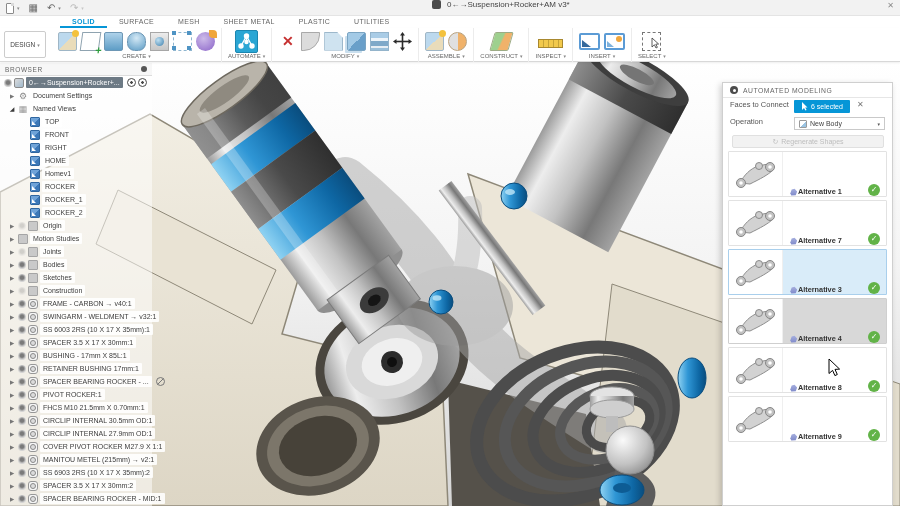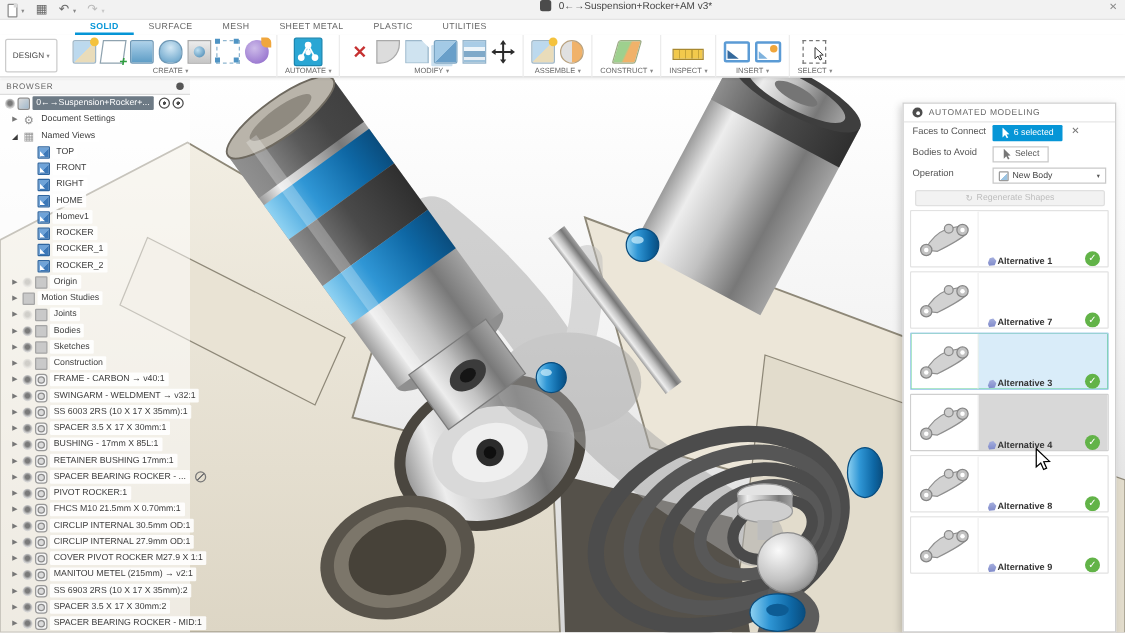--- a/index.html
+++ b/index.html
@@ -109,21 +109,21 @@
 .dropdown{border:1px solid #c9c9c9;background:#fff;height:13px;display:inline-flex;align-items:center;gap:3px;padding:0 4px;width:98px;font-size:7px;color:#444}
 .dd-caret{margin-left:auto;font-size:5px;color:#555}
 .nb-ic{width:8px;height:8px;border:1px solid #9a9a9a;border-radius:1px;background:linear-gradient(135deg,#fff 55%,#9cc4e2 55%)}
 .btn-regen{margin:3px 9px 2px 9px;height:13px;border:1px solid #e0e0e0;background:#f2f2f2;color:#bdbdbd;display:flex;align-items:center;justify-content:center;gap:3px;font-size:7px;border-radius:2px;width:152px}
 .alt-card{height:46px;margin:3px 5px;border:1px solid #e2e2e2;background:#fff;display:flex;overflow:hidden;border-radius:1px}
 .alt-thumb{width:54px;background:#fff;display:flex;align-items:center;justify-content:center;border-right:1px solid #efefef;flex:0 0 auto}
 .alt-main{flex:1;display:flex;align-items:flex-end;gap:0;padding:0 6px}
 .alt-body-icon{width:9px;height:8px;flex:0 0 auto;background:linear-gradient(180deg,#aab3e0,#7d88c9);clip-path:polygon(15% 65%,30% 20%,62% 10%,90% 45%,75% 90%,25% 95%)}
 .alt-label{font-weight:bold;color:#333;font-size:7.3px;white-space:nowrap}
 .alt-check{margin-left:auto;width:12px;height:12px;border-radius:50%;background:#62b348;color:#fff;font-size:8px;line-height:12px;text-align:center;flex:0 0 auto}
-.alt-card.selected{background:#22c55e;border-color:#a9cfec}
+.alt-card.selected{background:#7dd3fc;border-color:#a9cfec}
 .alt-card.selected .alt-main{background:#d9ecf9}
 .alt-card.hover{border-color:#cfcfcf}
 .alt-card.hover .alt-main{background:#d8d8d8}
 
 
 #cursor{position:absolute;left:828px;top:358px;z-index:40}
 </style>
 </head>
 <body>
 <div id="stage">
@@ -677,29 +677,20 @@
     <span class="inlabel">Faces to Connect</span>
     <span class="chip-blue">
       <svg width="7" height="9" viewBox="0 0 7 9">
             <path d="M1,0 L1,8 L3,6 L4.4,8.6 L5.6,8 L4.2,5.6 L6.5,5.4 Z" fill="#fff"></path>
           </svg>
       <span>6 selected</span>
     </span>
     <span class="chip-x">✕</span>
   </div>
 
-  <div class="inrow">
-    <span class="inlabel">Bodies to Avoid</span>
-    <span class="btn-sel">
-      <svg width="7" height="9" viewBox="0 0 7 9">
-            <path d="M1,0 L1,8 L3,6 L4.4,8.6 L5.6,8 L4.2,5.6 L6.5,5.4 Z" fill="#777"></path>
-          </svg>
-      <span>Select</span>
-    </span>
-  </div>
 
   <div class="inrow">
     <span class="inlabel">Operation</span>
     <span class="dropdown">
       <span class="nb-ic"></span>
       <span>New Body</span>
       <span class="dd-caret">▾</span>
     </span>
   </div>
 

